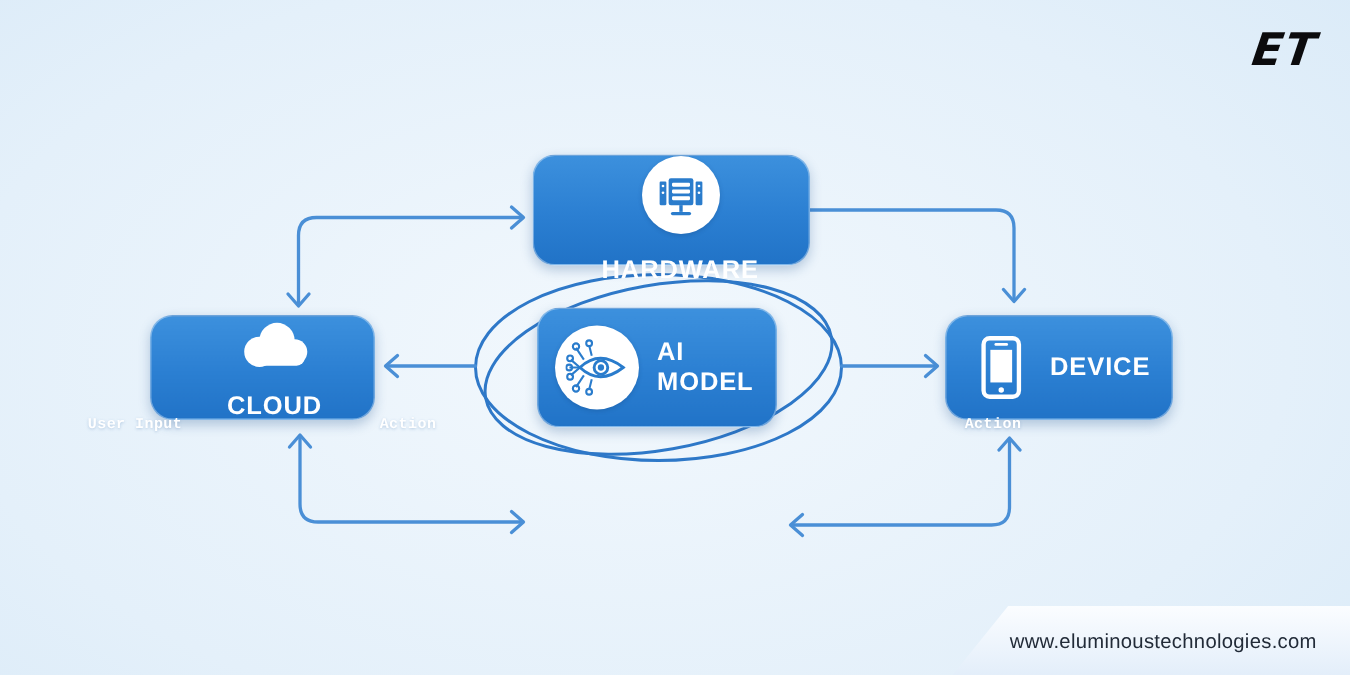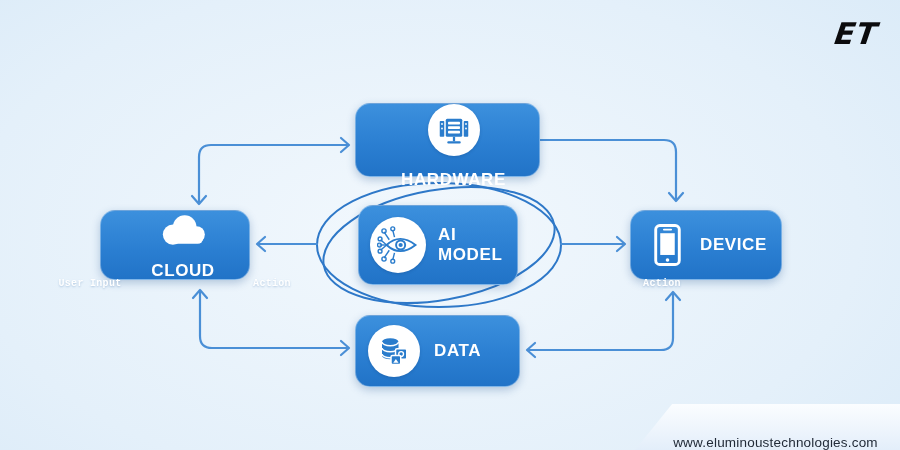--- a/index.html
+++ b/index.html
@@ -41,21 +41,21 @@
   #label-action{left:637px;top:278px;margin-left:25px;}
   .logo{
     position:absolute;z-index:4;top:16px;right:22px;
     font-family:"DejaVu Sans",sans-serif;font-style:italic;font-weight:800;
     font-size:30px;letter-spacing:1px;color:#0b0b0d;transform:skewX(-8deg);
   }
   .ribbon{
     position:absolute;z-index:4;right:0;bottom:0;width:265px;height:46px;
     background:linear-gradient(180deg,#fbfdff 0%,#e3eefa 100%);
     clip-path:polygon(14% 0, 100% 0, 100% 100%, 0 100%);
-    display:flex;align-items:flex-end;justify-content:center;padding-left:16px;box-sizing:border-box;
+    display:flex;align-items:center;justify-content:center;padding-left:16px;box-sizing:border-box;
   }
   .ribbon-text{font-size:13.5px;font-weight:500;color:#222b38;letter-spacing:0.2px;}
 </style>
 </head>
 <body>
 
 <div id="canvas">
 
   <svg class="overlay" width="900" height="450" viewBox="0 0 900 450">
     <g stroke="#2e78c8" stroke-width="2" fill="none">
@@ -160,37 +160,20 @@
         <g stroke="#2a7ccc" stroke-width="2.2" fill="none" stroke-linecap="round">
           <path d="M11 24 Q26 10 44 24 Q26 38 11 24 Z"></path>
           <circle cx="27" cy="24" r="5.2"></circle>
         </g>
         <circle cx="27" cy="24" r="2.4" fill="#2a7ccc"></circle>
       </svg>
     </span>
     <span class="node-label">AI MODEL</span>
   </div>
 
-  <div class="node" id="node-data">
-    <span class="icon-circle">
-      <svg viewBox="0 0 48 48" width="36" height="36">
-        <path d="M8 12 a11 5 0 0 1 22 0 v18 a11 5 0 0 1 -22 0 z" fill="#2a7ccc"></path>
-        <g stroke="#ffffff" stroke-width="2" fill="none">
-          <path d="M8 12 a11 5 0 0 0 22 0"></path>
-          <path d="M8 20 a11 5 0 0 0 22 0"></path>
-          <path d="M8 28 a11 5 0 0 0 22 0"></path>
-        </g>
-        <rect x="26" y="21" width="15" height="14" rx="2" fill="#2a7ccc" stroke="#ffffff" stroke-width="2"></rect>
-        <circle cx="33.5" cy="28" r="3.2" fill="none" stroke="#ffffff" stroke-width="1.8"></circle>
-        <rect x="20" y="30" width="13" height="12" rx="2" fill="#2a7ccc" stroke="#ffffff" stroke-width="2"></rect>
-        <path d="M23 39.5 l3.5-5 3.5 5 z" fill="#ffffff"></path>
-      </svg>
-    </span>
-    <span class="node-label">DATA</span>
-  </div>
 
   <span class="flow-label" id="label-user-input">User Input</span>
   <span class="flow-label" id="label-sensing">Action</span>
   <span class="flow-label" id="label-action">Action</span>
 
   <div class="logo">ET</div>
 
   <div class="ribbon">
     <span class="ribbon-text">www.eluminoustechnologies.com</span>
   </div>

